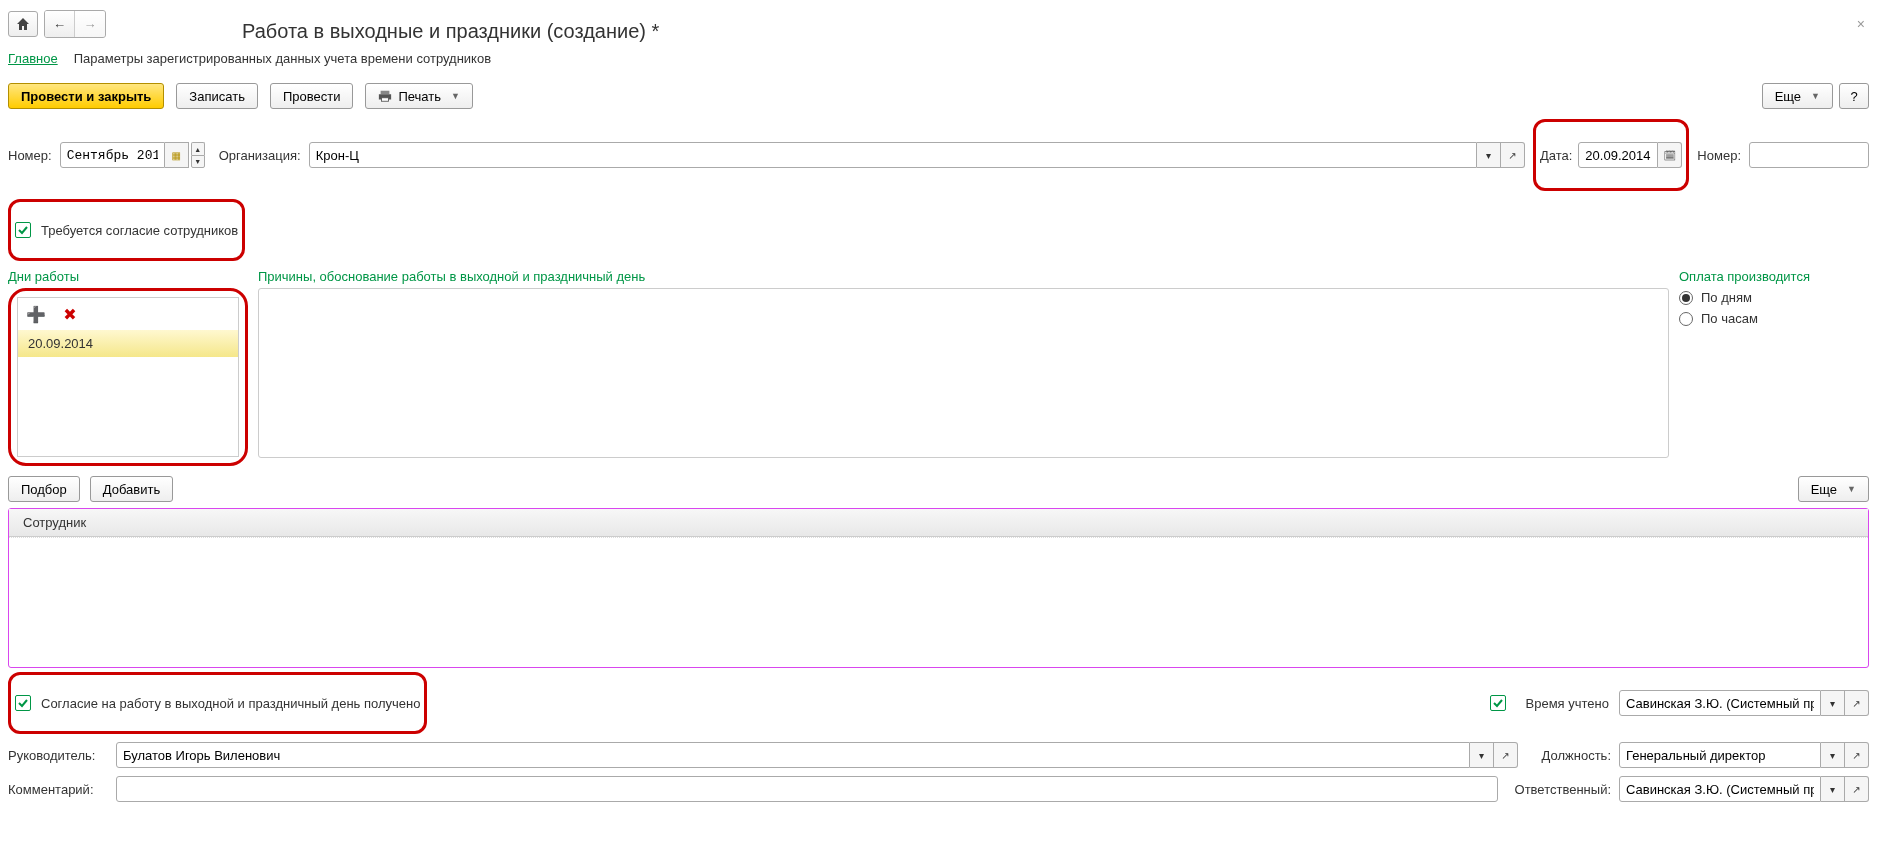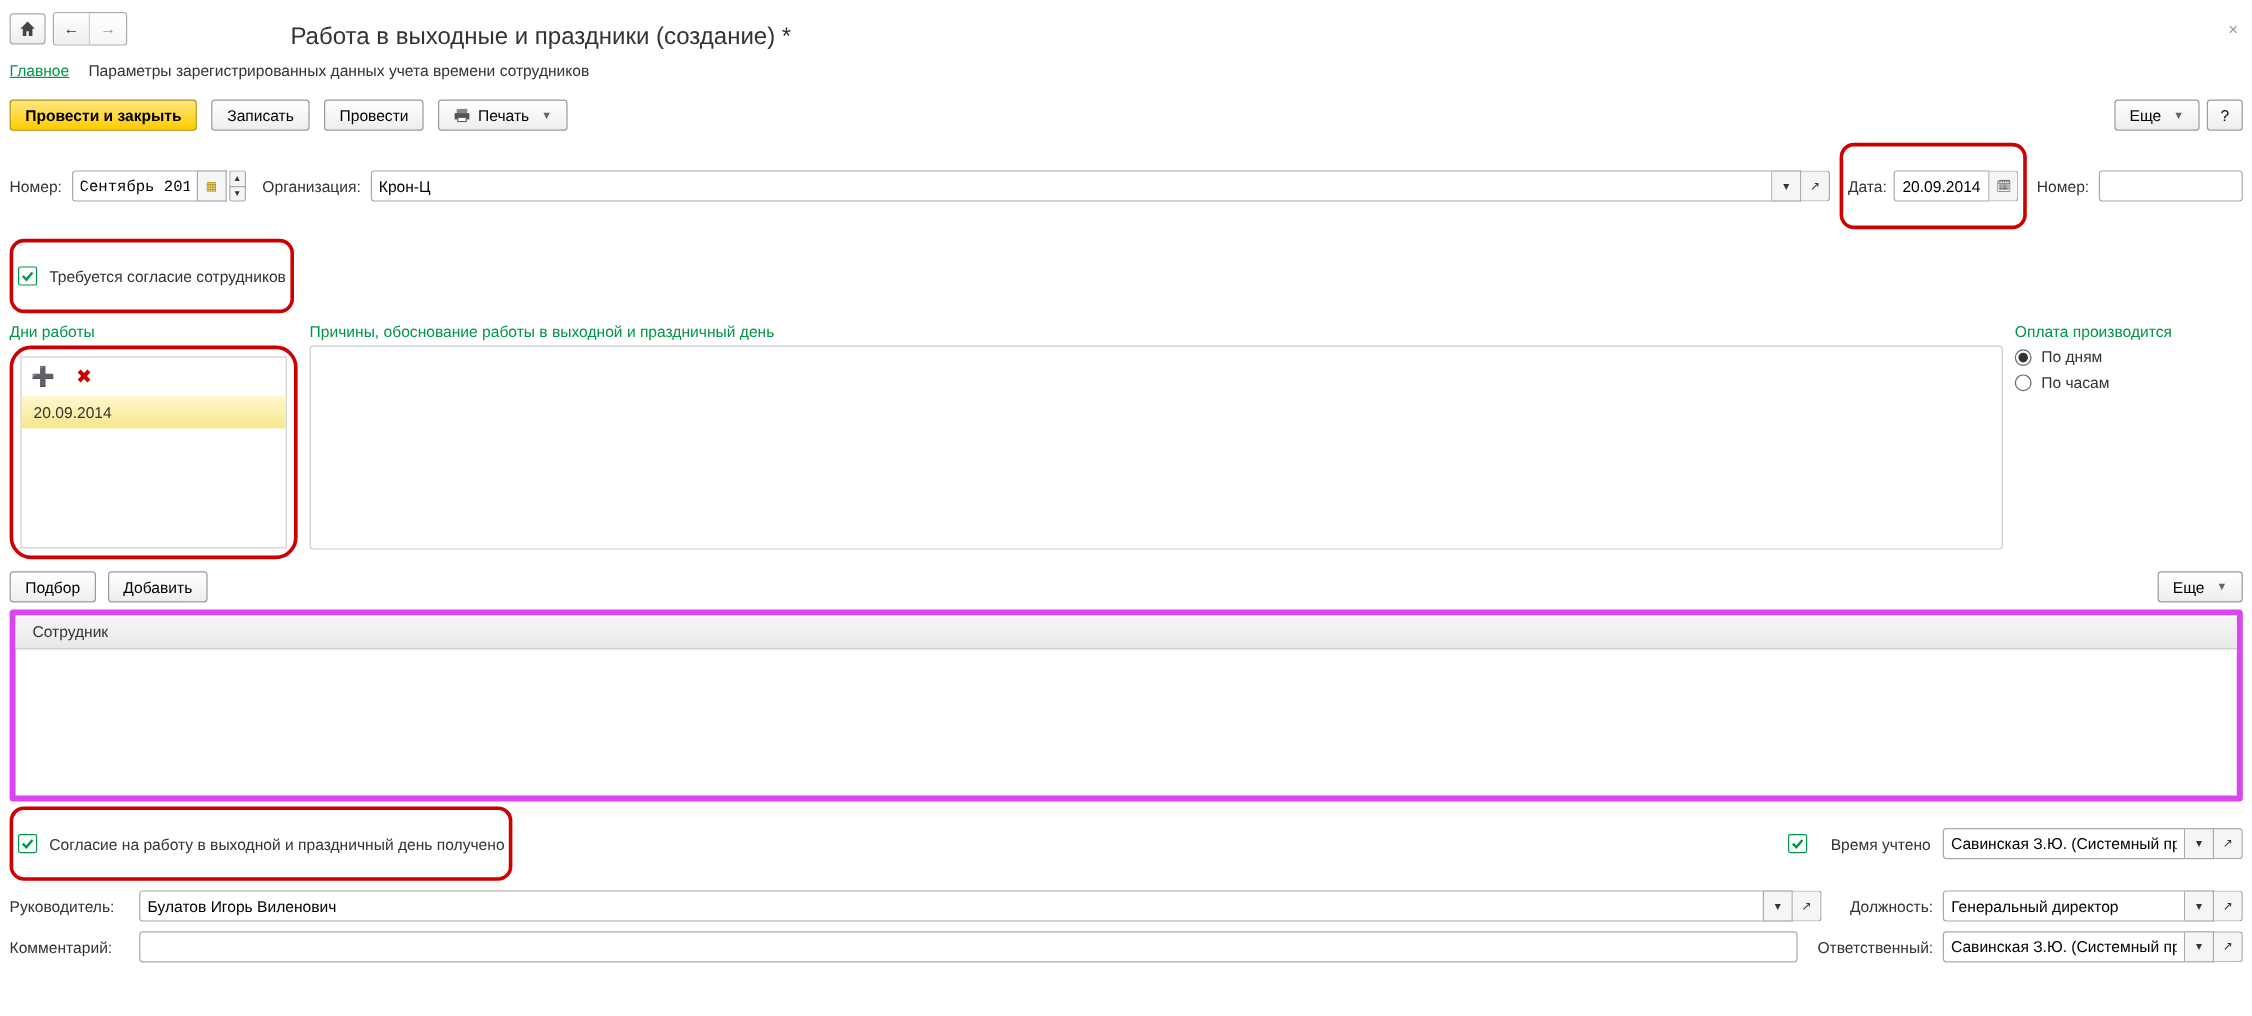--- a/index.html
+++ b/index.html
@@ -62,21 +62,21 @@
   .days-row { background: linear-gradient(#fff8d0, #f5e78a); padding: 6px 10px; }
   
   .reason-box { border: 1px solid #ccc; border-radius: 3px; height: 170px; background: #fff; }
   
   .radio { display: flex; align-items: center; gap: 8px; margin: 6px 0; cursor: pointer; }
   .radio .r { width: 14px; height: 14px; border-radius: 50%; border: 1px solid #666; display: inline-flex; align-items: center; justify-content: center; }
   .radio .r.on::after { content: ""; width: 8px; height: 8px; border-radius: 50%; background: #333; }
   
   
   .emp-bar { display: flex; align-items: flex-start; padding: 6px 8px; gap: 10px; }
-  .emp-table { border: 5px solid #d946ef; border-radius: 3px; margin: 0 8px; height: 160px; background: #fff; display: flex; flex-direction: column; }
+  .emp-table { border: 1px solid #d946ef; border-radius: 3px; margin: 0 8px; height: 160px; background: #fff; display: flex; flex-direction: column; }
   .emp-header { background: linear-gradient(#f7f7f7, #e8e8e8); border-bottom: 1px solid #ccc; padding: 6px 14px; }
   .emp-body { flex: 1; border-top: 1px dotted #ddd; }
   
   
   .footer-section { padding: 4px 8px; }
   .footer-row { display: flex; align-items: center; gap: 8px; margin-bottom: 8px; }
   .footer-row .right-group { margin-left: auto; display: flex; align-items: center; gap: 10px; }
   
   .combo { display: flex; }
   .combo input { flex: 1; }

